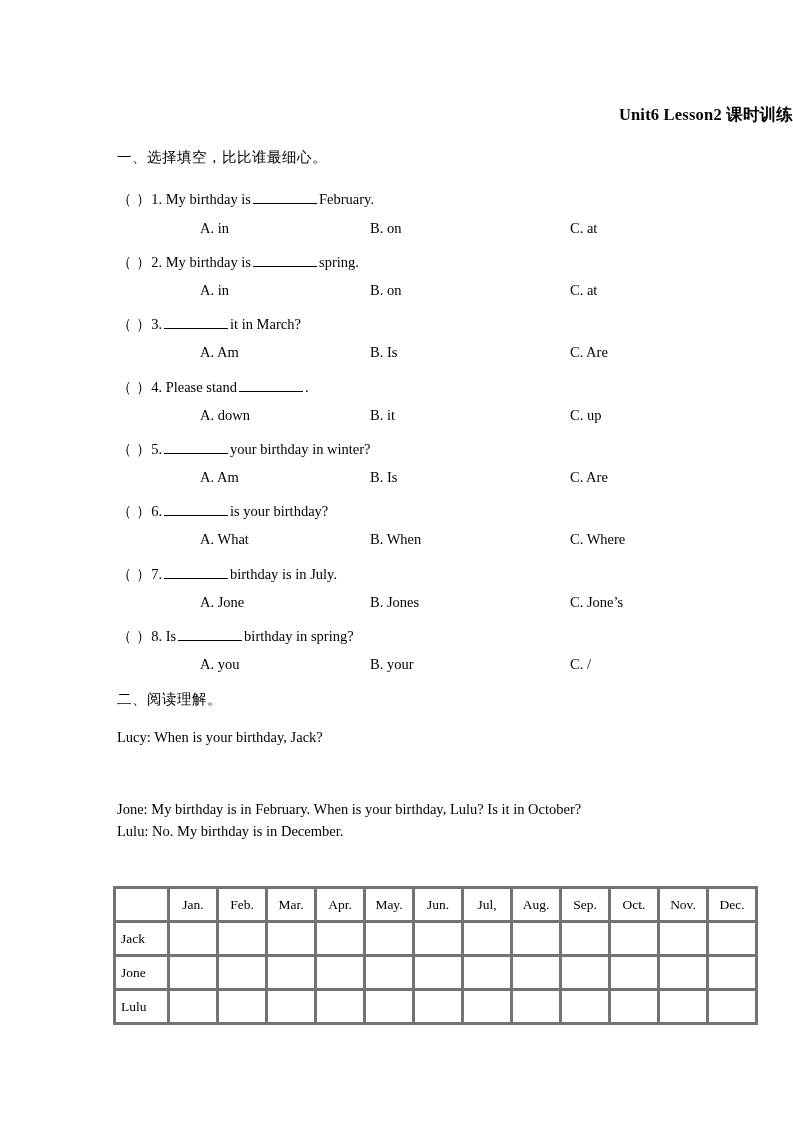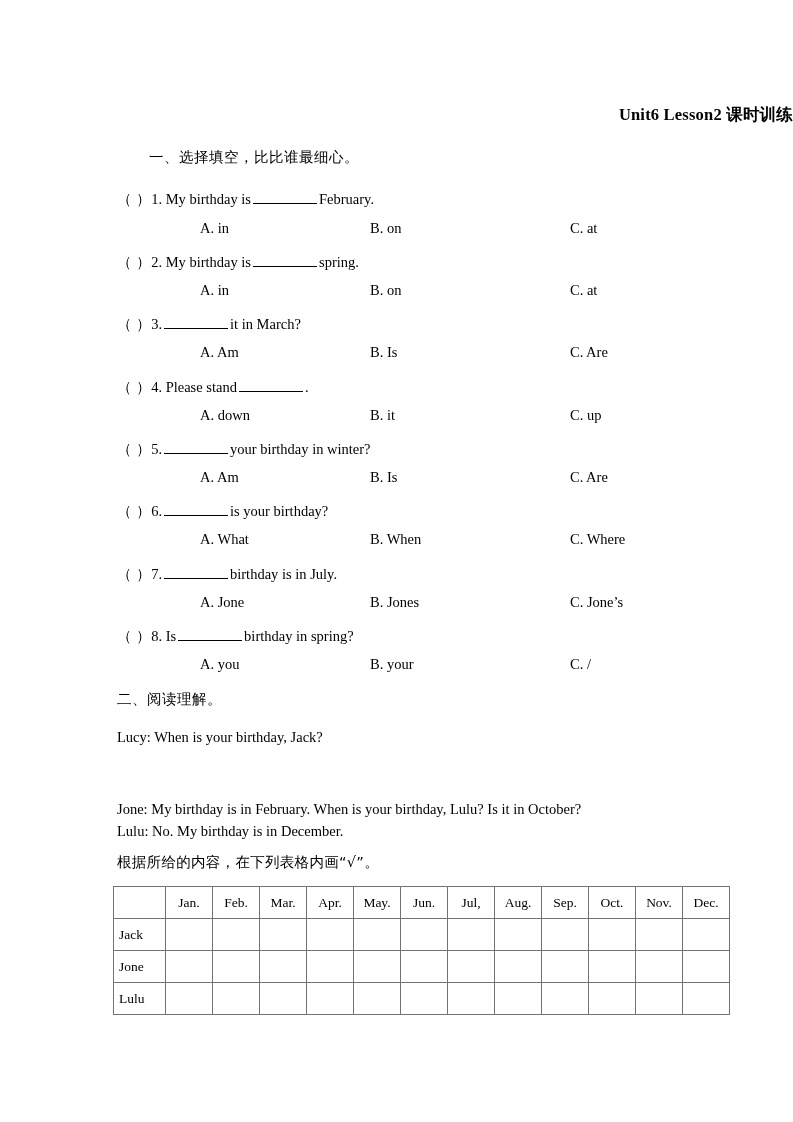--- a/index.html
+++ b/index.html
@@ -36,21 +36,21 @@
 
   
   .section-heading {
     position: absolute;
     left: 117px;
     font-family: "DejaVu Sans", "Liberation Sans", sans-serif;
     font-size: 14.5px;
     letter-spacing: 0.5px;
     white-space: nowrap;
   }
-  #sec1-heading { top: 148px; margin-left: 32px; }
+  #sec1-heading { top: 148px; }
   #sec2-heading { top: 690px; }
   #table-instruction {
     position: absolute;
     left: 117px;
     top: 853px;
     font-family: "DejaVu Sans", "Liberation Sans", sans-serif;
     font-size: 14.5px;
     letter-spacing: 0.3px;
     white-space: nowrap;
   }
@@ -96,21 +96,21 @@
 
   
   .month-table {
     position: absolute;
     left: 113px;
     top: 886px;
     border-collapse: collapse;
     table-layout: fixed;
   }
   .month-table td, .month-table th {
-    border: 1px solid #737373;
+    border: 3px solid #737373;
     height: 31px;
     font-size: 13.5px;
     font-weight: normal;
     text-align: center;
     vertical-align: middle;
     padding: 0;
     font-family: "Liberation Serif", "DejaVu Serif", serif;
   }
   .month-table th.corner-cell { width: 46px; }
   .month-table th.month-cell  { width: 46px; }
@@ -210,21 +210,20 @@
     </div>
 
   </div>
 
   <div class="section-heading" id="sec2-heading">二、阅读理解。</div>
 
   <div class="dialogue-line" style="top:730px;">Lucy: When is your birthday, Jack?</div>
   <div class="dialogue-line" style="top:802px;">Jone: My birthday is in February. When is your birthday, Lulu? Is it in October?</div>
   <div class="dialogue-line" style="top:824px;">Lulu: No. My birthday is in December.</div>
 
-  <div id="table-instruction">根据所给的内容，在下列表格内画“√”。</div>
 
   <table class="month-table">
     <thead>
       <tr>
         <th class="corner-cell"></th>
         <th class="month-cell">Jan.</th>
         <th class="month-cell">Feb.</th>
         <th class="month-cell">Mar.</th>
         <th class="month-cell">Apr.</th>
         <th class="month-cell">May.</th>

